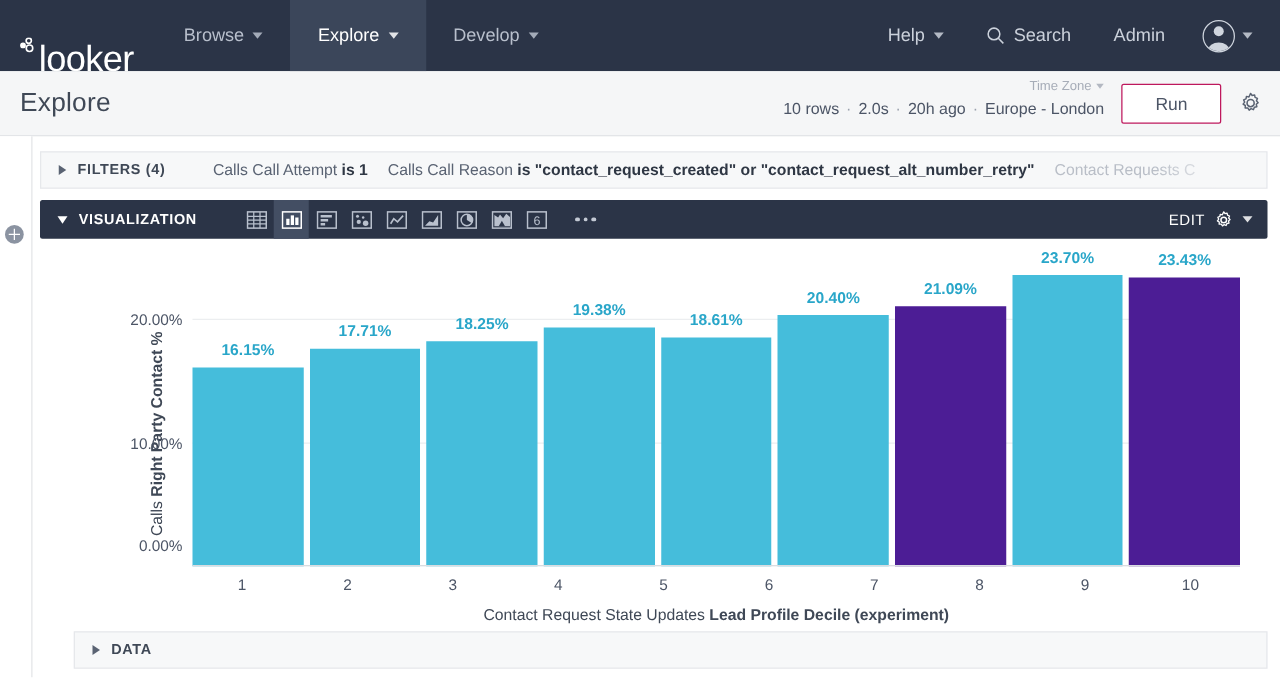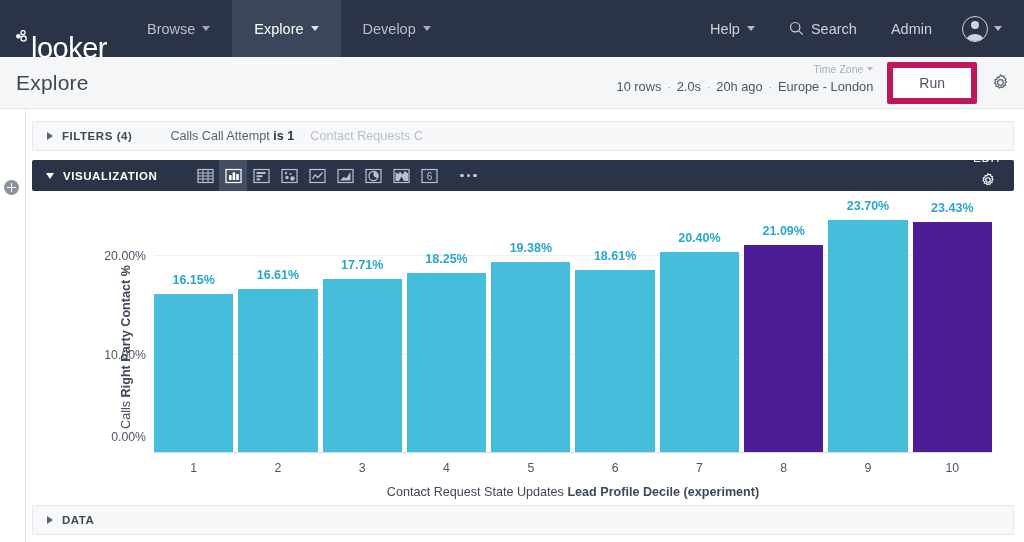--- a/index.html
+++ b/index.html
@@ -85,21 +85,21 @@
   }
   #tz-label {
     position: absolute; right: 0px; top: -8px;
     font-size: 10.5px; color: #a7adb8;
     display: flex; align-items: center; gap: 4px;
     cursor: pointer;
   }
   #tz-label .caret { border-top-color: #a7adb8; border-left-width: 3.5px; border-right-width: 3.5px; border-top-width: 4px; }
   .meta-dot { color: #9aa1ad; padding: 0 2px; }
   #run-btn {
-    border: 6px solid #be185d; background: #ffffff;
+    border: 1px solid #be185d; background: #ffffff;
     color: #4c5566; font-size: 14px;
     padding: 7px 26px; border-radius: 2px; cursor: pointer;
     font-family: "Liberation Sans", sans-serif;
   }
   .gear-icon { cursor: pointer; display: block; }
 
   
   #body-wrap { display: flex; height: 433px; background: #ffffff; }
   #left-rail {
     width: 26px; flex: 0 0 26px; position: relative;
@@ -171,21 +171,21 @@
   }
   .viz-ic.active { background: #434e63; }
   .viz-ic svg { display: block; }
   .dots {
     width: 34px; height: 31px; display: flex; align-items: center;
     justify-content: center; gap: 3px; cursor: pointer; margin-left: 8px;
   }
   .dots i { width: 3.5px; height: 3.5px; border-radius: 50%; background: #c3c9d4; display:block; }
   #viz-right {
     margin-left: auto; display: flex; align-items: center;
-    gap: 7px; padding-right: 12px; cursor: pointer; flex-direction: column;
+    gap: 7px; padding-right: 12px; cursor: pointer;
   }
   #edit-label { font-size: 12px; color: #ffffff; letter-spacing: .4px; }
 
   
   #chart-area { position: relative; height: 300px; margin-top: 6px; }
   #y-title {
     position: absolute; left: 12px; top: 50%;
     transform: translateY(-50%) rotate(-90deg);
     transform-origin: center;
     font-size: 12.6px; color: #3f4856; white-space: nowrap;
@@ -234,21 +234,21 @@
   }
   #x-title {
     position: absolute; left: 122px; right: 22px; bottom: -2px;
     text-align: center; font-size: 12.6px; color: #3f4856;
   }
   #x-title b { font-weight: bold; }
 
   
   #data-bar {
     height: 30px; background: #f7f8f9; border: 1px solid #e6e8eb;
-    display: flex; align-items: center; margin-top: 8px;
+    display: flex; align-items: center; margin-top: 8px; margin-left: 27px;
   }
   #data-label { font-size: 11.5px; font-weight: bold; color: #3f4856; letter-spacing: .55px; }
 </style>
 </head>
 <body>
 
 <div id="topnav">
   <div id="logo-wrap">
     <svg width="16" height="17" viewBox="0 0 16 17" style="margin-right:1px;position:relative;top:-9px">
       <circle cx="9" cy="2.6" r="2.1" fill="none" stroke="#ffffff" stroke-width="1.3"></circle>
@@ -326,20 +326,21 @@
     <div id="add-circle"></div>
   </div>
 
   <div id="main-col">
 
     <div id="filters-bar">
       <span class="tri-right"></span>
       <span id="filters-label">FILTERS (4)</span>
       <div id="filter-list">
         <span class="filter-item"><span>Calls Call Attempt </span><b>is 1</b></span>
+        <span class="filter-item"><span>Calls Call Reason </span><b>is "contact_request_created" or "contact_request_alt_number_retry"</b></span>
         <span class="filter-item faded"><span>Contact Requests C</span></span>
       </div>
     </div>
 
     <div id="viz-bar">
       <span class="tri-down"></span>
       <span id="viz-label">VISUALIZATION</span>
 
       <div id="viz-icons">
         <div class="viz-ic">
@@ -437,25 +438,20 @@
           <div class="y-tick" style="top: 59.0769px;">20.00%</div>
         </div>
       <div id="plot">
           <div class="gridline" style="bottom: 76.9231%;"></div>
           <div class="gridline" style="bottom: 38.4615%;"></div>
           <div class="gridline" style="bottom: 0%;"></div>
         <div id="bars">
             <div class="bar-col">
               <div class="bar" style="height: 62.1154%; background: rgb(69, 189, 219);">
                 <div class="bar-label" style="color: rgb(41, 166, 201);">16.15%</div>
-              </div>
-            </div>
-            <div class="bar-col">
-              <div class="bar" style="height: 63.8846%; background: rgb(69, 189, 219);">
-                <div class="bar-label" style="color: rgb(41, 166, 201);">16.61%</div>
               </div>
             </div>
             <div class="bar-col">
               <div class="bar" style="height: 68.1154%; background: rgb(69, 189, 219);">
                 <div class="bar-label" style="color: rgb(41, 166, 201);">17.71%</div>
               </div>
             </div>
             <div class="bar-col">
               <div class="bar" style="height: 70.1923%; background: rgb(69, 189, 219);">
                 <div class="bar-label" style="color: rgb(41, 166, 201);">18.25%</div>

